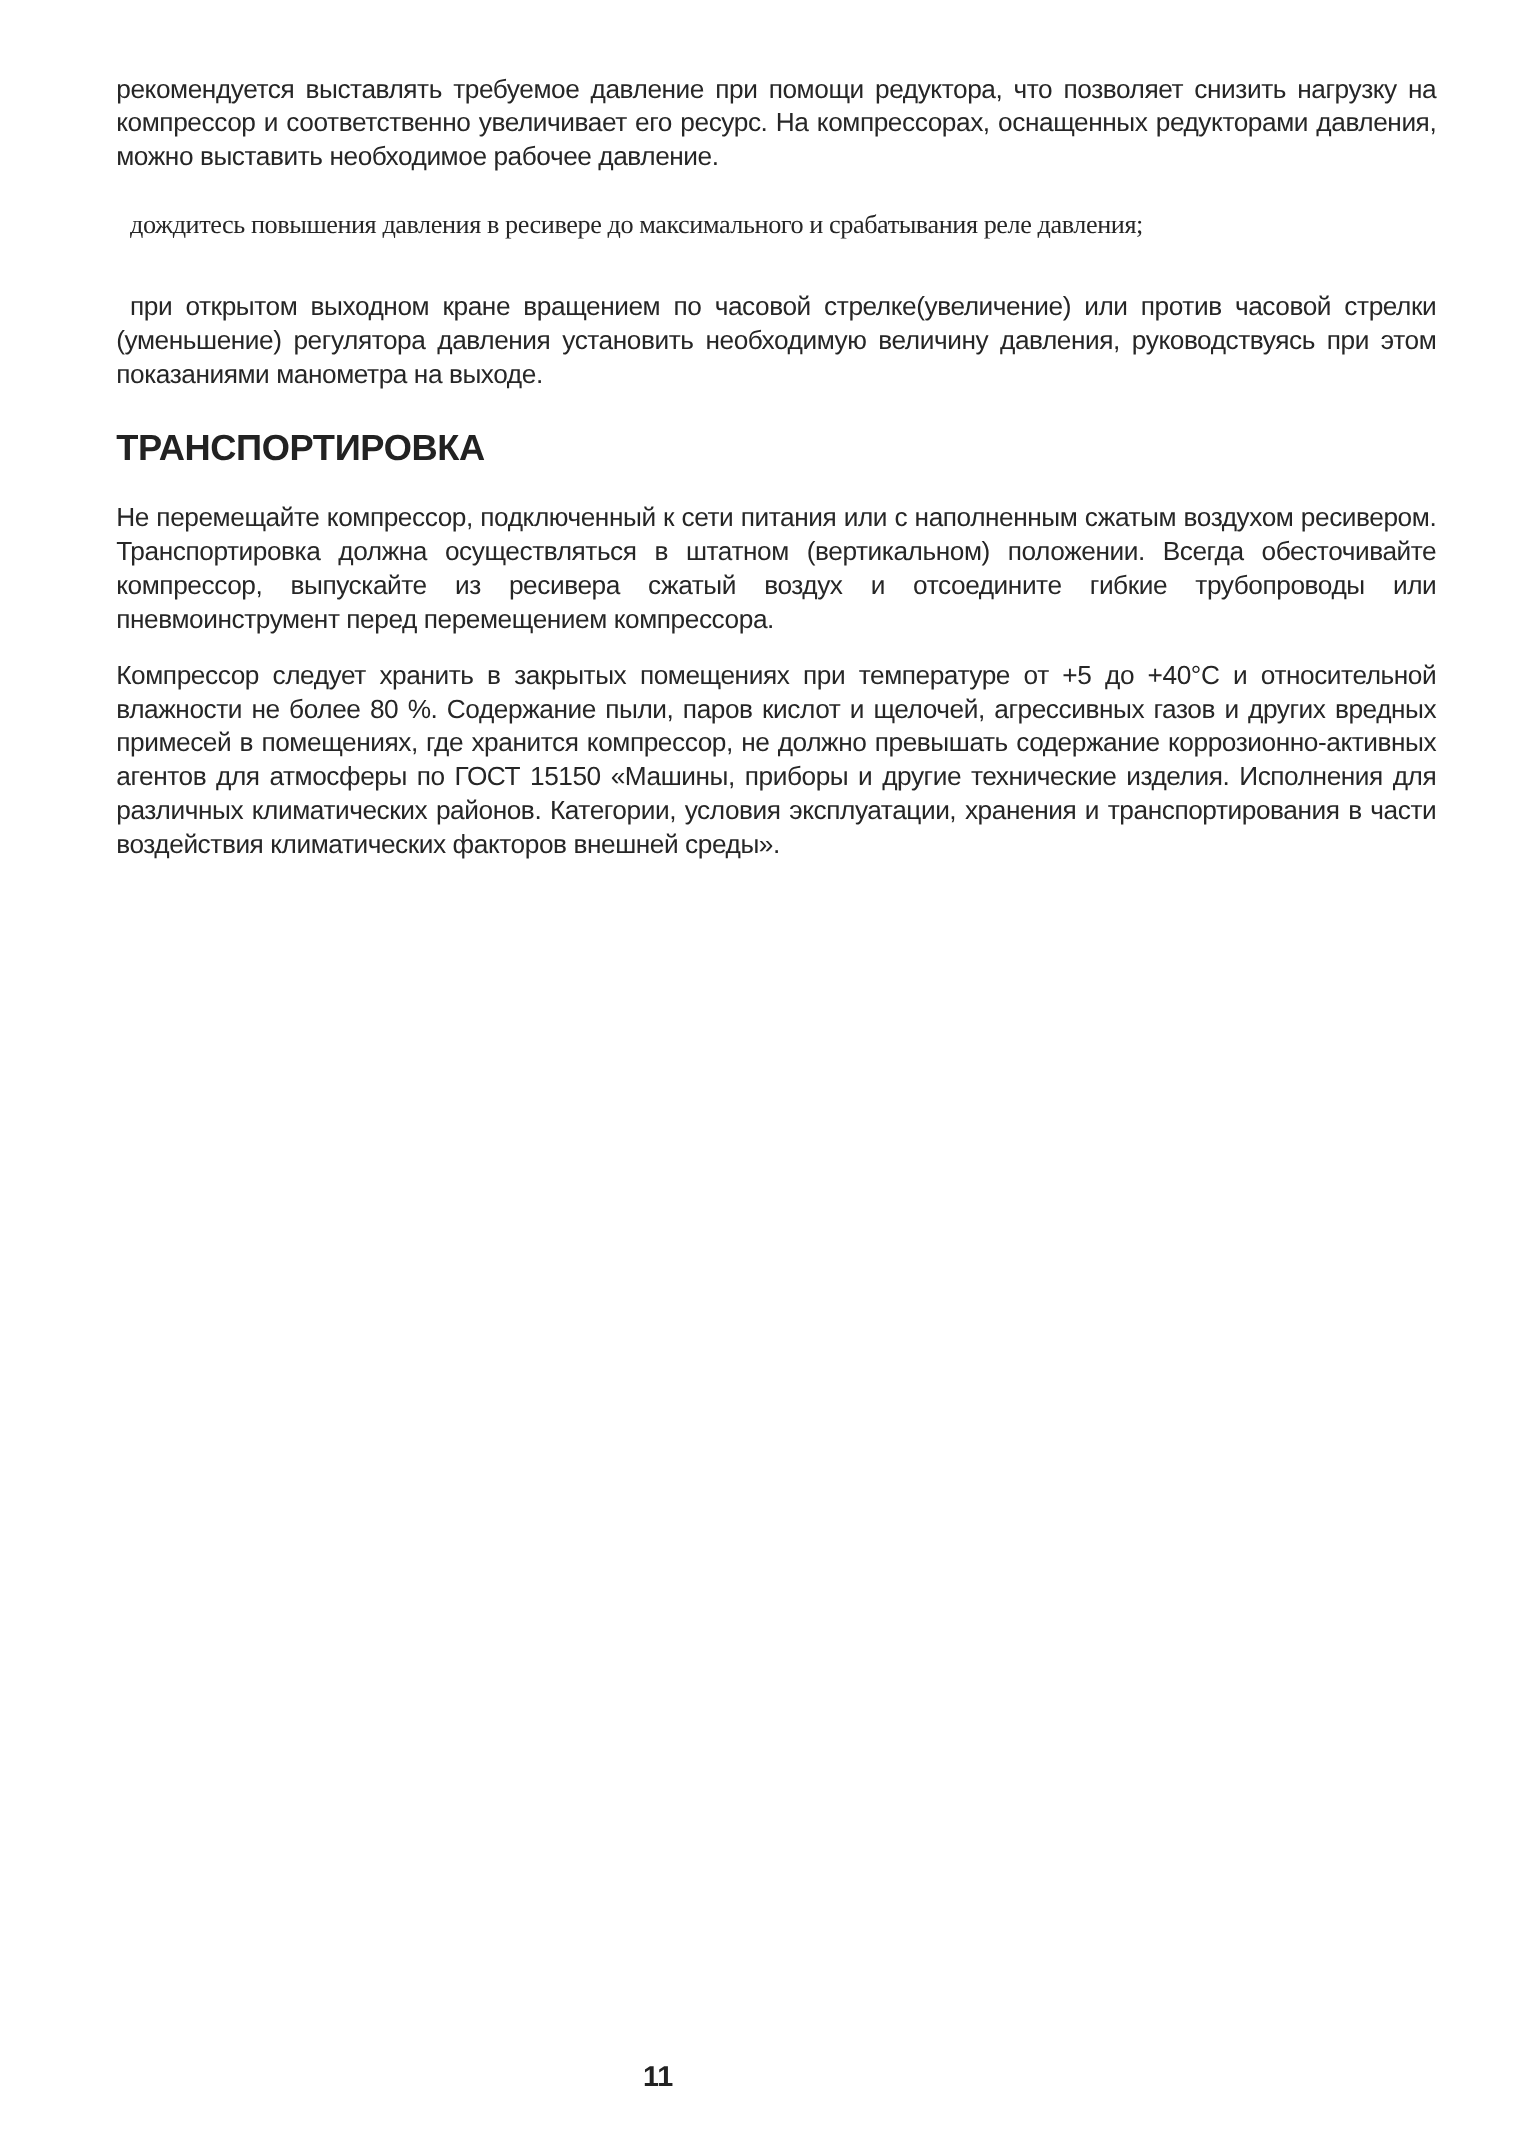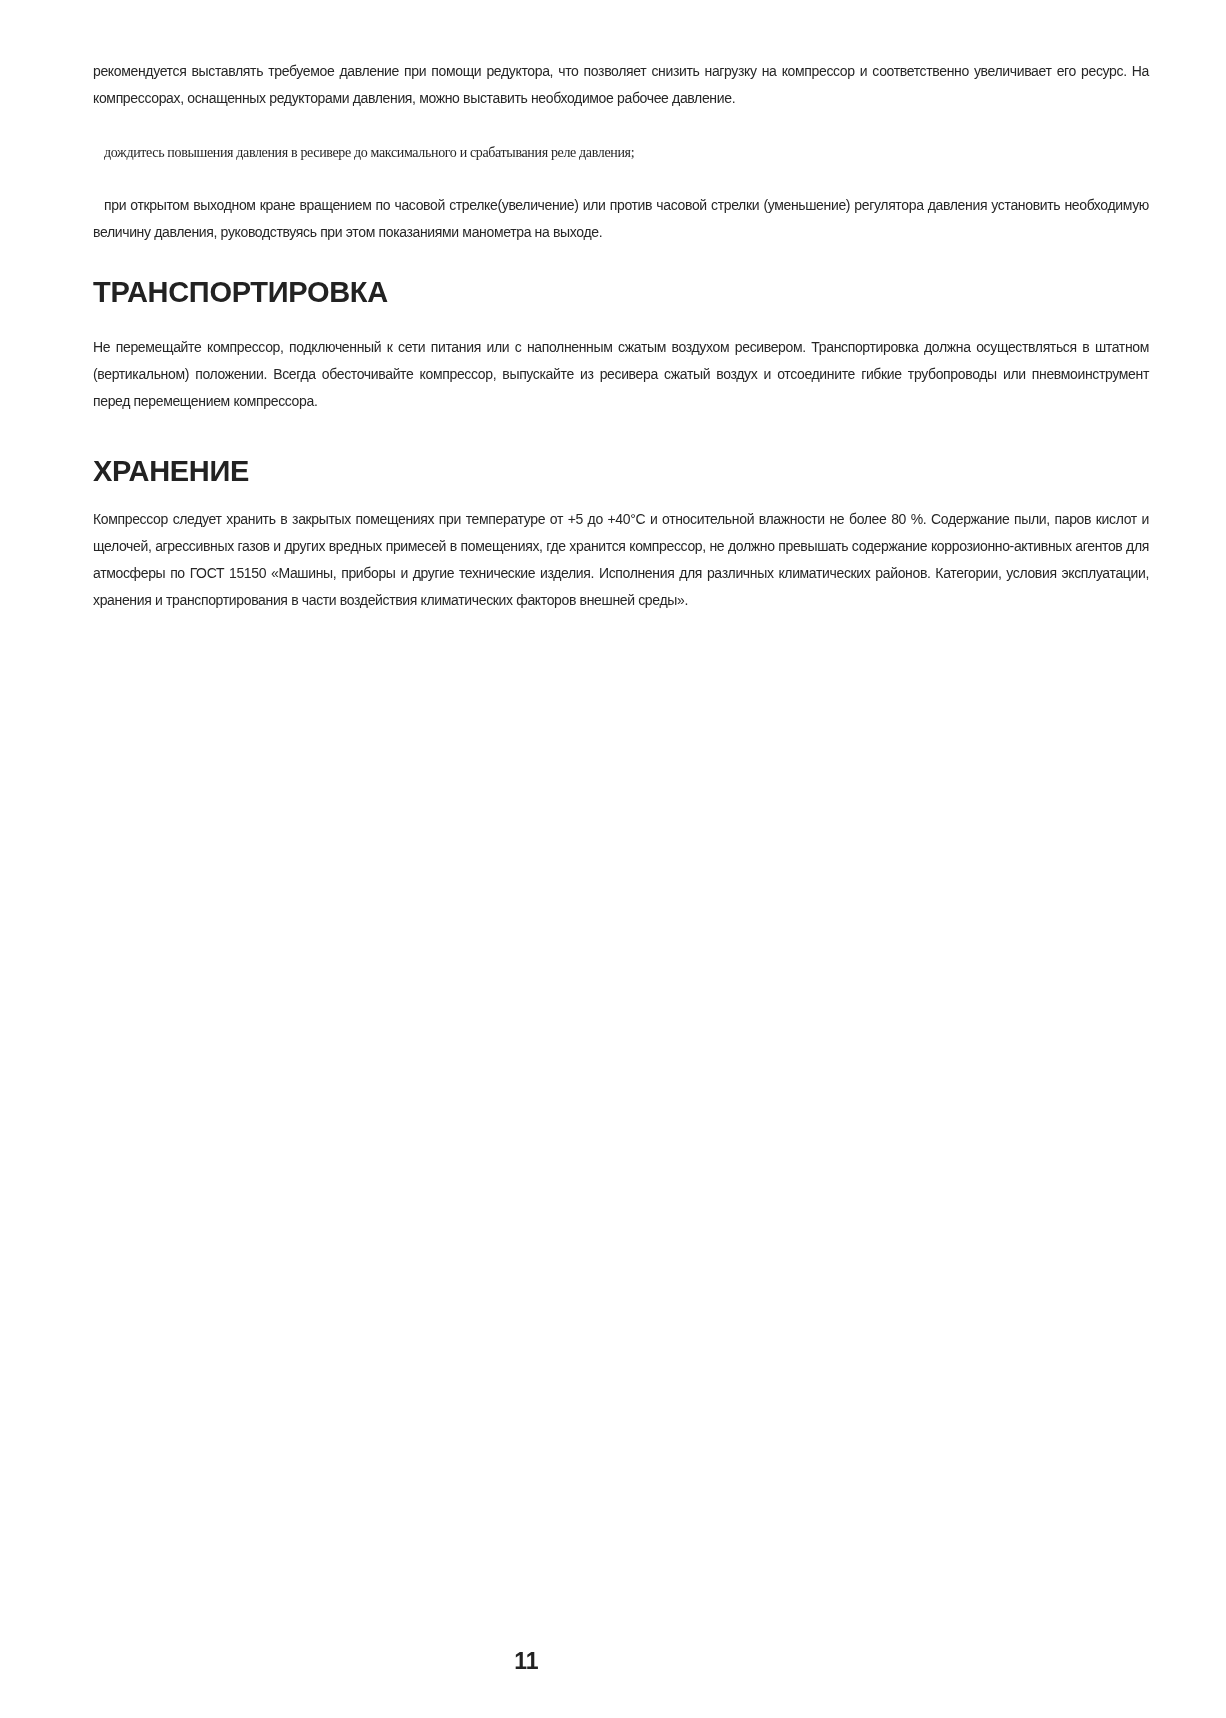--- a/index.html
+++ b/index.html
@@ -16,30 +16,30 @@
       color: #262626;
     }
     .page {
       position: absolute;
       left: 93px;
       top: 58px;
       width: 1056px;
     }
     p {
       margin: 0;
-      font-size: 14px;
+      font-size: 21px;
       line-height: 27px;
       text-align: justify;
       letter-spacing: -0.35px;
       word-spacing: 0px;
     }
     .p1 { }
     .p2 { margin-top: 27px; }
     .p3 { margin-top: 27px; text-indent: 11px; font-family: Liberation Serif, serif; }
-    .p4 { margin-top: 26px; text-indent: 11px; }
+    .p4 { margin-top: 39px; text-indent: 11px; }
     h2 {
       margin: 0;
       font-size: 29px;
       line-height: 34px;
       font-weight: bold;
       text-align: left;
       letter-spacing: -0.3px;
       color: #222222;
     }
     .h-transport { margin-top: 29px; }
@@ -61,17 +61,16 @@
 <body>
 
 <div class="page">
   <p class="p1">рекомендуется выставлять требуемое давление при помощи редуктора, что позволяет снизить нагрузку на компрессор и соответственно увеличивает его ресурс. На компрессорах, оснащенных редукторами давления, можно выставить необходимое рабочее давление.</p>
   <p class="p3">дождитесь повышения давления в ресивере до максимального и срабатывания реле давления;</p>
   <p class="p4">при открытом выходном кране вращением по часовой стрелке(увеличение) или против часовой стрелки (уменьшение) регулятора давления установить необходимую величину давления, руководствуясь при этом показаниями манометра на выходе.</p>
 
   <h2 class="h-transport">ТРАНСПОРТИРОВКА</h2>
   <p class="p5">Не перемещайте компрессор, подключенный к сети питания или с наполненным сжатым воздухом ресивером. Транспортировка должна осуществляться в штатном (вертикальном) положении. Всегда обесточивайте компрессор, выпускайте из ресивера сжатый воздух и отсоедините гибкие трубопроводы или пневмоинструмент перед перемещением компрессора.</p>
 
-  <h2 class="h-storage">ХРАНЕНИЕ</h2>
   <p class="p6">Компрессор следует хранить в закрытых помещениях при температуре от +5 до +40°С и относительной влажности не более 80 %. Содержание пыли, паров кислот и щелочей, агрессивных газов и других вредных примесей в помещениях, где хранится компрессор, не должно превышать содержание коррозионно-активных агентов для атмосферы по ГОСТ 15150 «Машины, приборы и другие технические изделия. Исполнения для различных климатических районов. Категории, условия эксплуатации, хранения и транспортирования в части воздействия климатических факторов внешней среды».</p>
 </div>
 
 <div class="page-number">11</div>
 
 </body></html>

